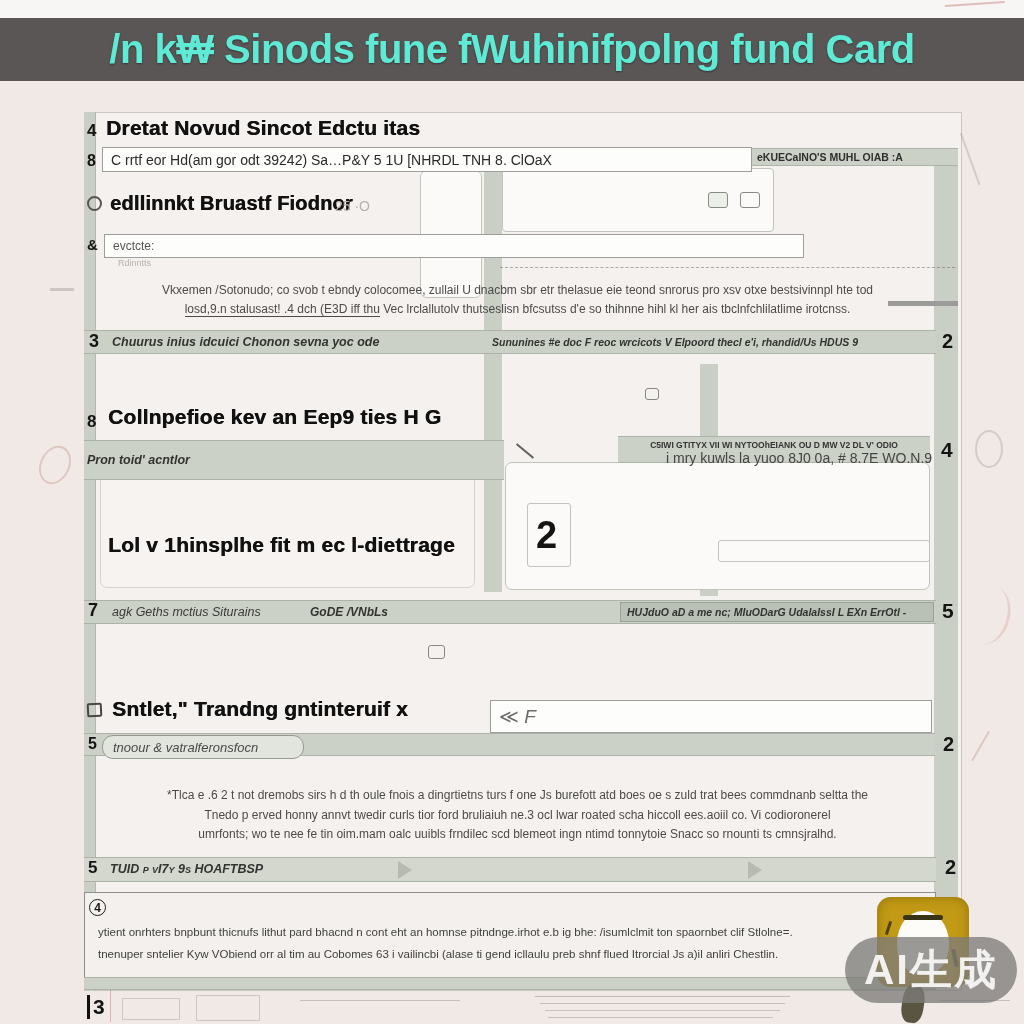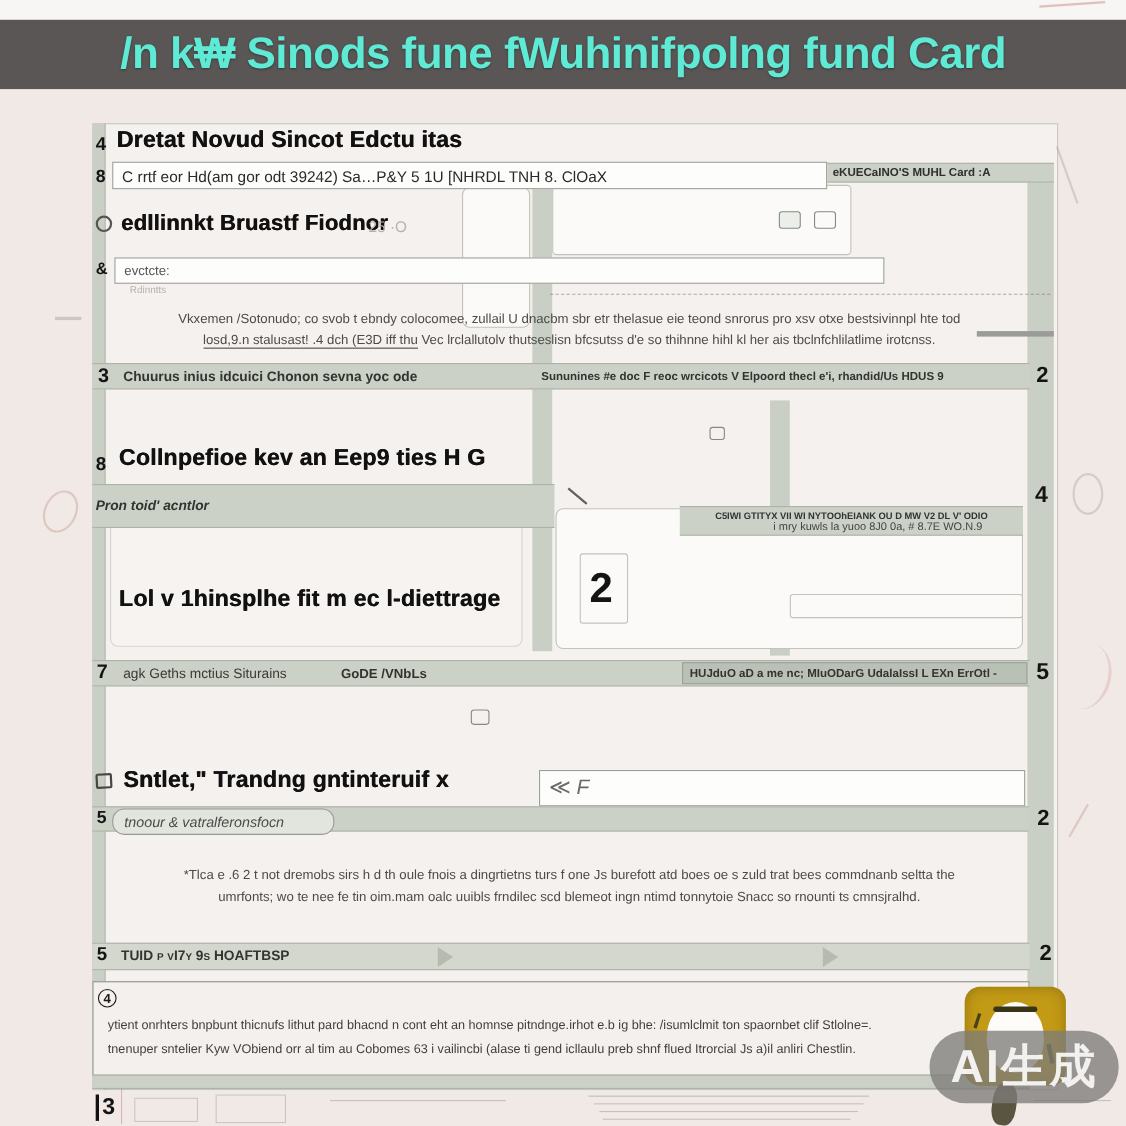--- a/index.html
+++ b/index.html
@@ -12,21 +12,21 @@
          text-shadow:0 1px 2px rgba(0,0,0,.4);white-space:nowrap;}
   .formpanel{background:#f5f1ee;border:1px solid #c9c5c0;}
   .vband{background:#c9cfc4;}
   .hband{background:#cbd1c7;border-top:1px solid #aeb3a8;border-bottom:1px solid #aeb3a8;}
   .panel{background:#fbfaf8;border:1px solid #c0c4bb;border-radius:7px;}
   .num{font-weight:bold;color:#141414;}
   .h1{font-weight:bold;color:#111;letter-spacing:.2px;text-shadow:.5px 0 0 currentColor;white-space:nowrap;}
   .field{background:#fdfdfc;border:1px solid #9e9e9a;display:flex;align-items:center;
          padding:0 8px;white-space:nowrap;overflow:hidden;}
   .smallcaps{font-size:11px;font-weight:bold;color:#2f2f2d;white-space:nowrap;}
-  .bartext{font-size:12.5px;font-weight:bold;color:#333330;white-space:nowrap;}
+  .bartext{font-size:12.5px;font-weight:bold;color:#333330;white-space:nowrap;font-style:italic;}
   .note{font-size:12px;color:#4c4b49;text-align:center;line-height:19px;}
   .ghost{color:#b8b1ab;}
   .sq{border:1.5px solid #868b82;border-radius:3px;background:transparent;}
   .sketch{opacity:.35;}
   .arrowbar{width:0;height:0;border-top:9px solid transparent;border-bottom:9px solid transparent;
             border-left:14px solid #b6bbb0;}
   .pill{background:#e2e5de;border:1px solid #959b8f;border-radius:11px;display:flex;
         align-items:center;padding:0 10px;}
   .wm{background:rgba(125,124,120,.78);border-radius:34px;display:flex;align-items:center;
       justify-content:center;}
@@ -58,21 +58,21 @@
   <div class="abs panel" style="left:718px;top:540px;width:212px;height:22px;border-radius:3px;"></div>
 
   <div class="abs num" style="left:87px;top:121px;font-size:17px;">4</div>
   <div class="abs h1" style="left:106px;top:116px;font-size:21px;">Dretat Novud Sincot Edctu itas</div>
 
   <div class="abs num" style="left:87px;top:152px;font-size:16px;">8</div>
   <div class="abs field" style="left:102px;top:147px;width:650px;height:25px;font-size:14px;color:#2a2a28;">
     <span>C rrtf eor Hd(am gor odt 39242) Sa…P&amp;Y 5 1U [NHRDL TNH 8. ClOaX</span>
   </div>
   <div class="abs hband" style="left:752px;top:148px;width:206px;height:18px;display:flex;align-items:center;padding:0 5px;">
-    <span class="smallcaps" style="font-size:10.5px;">eKUECaINO'S MUHL Card :A</span>
+    <span class="smallcaps" style="font-size:10.5px;">eKUECaINO'S MUHL OlAB :A</span>
   </div>
 
   <div class="abs" style="left:87px;top:196px;width:15px;height:15px;border:2px solid #555;border-radius:50%;"></div>
   <div class="abs h1" style="left:110px;top:192px;font-size:20px;">edllinnkt Bruastf Fiodnor</div>
   <div class="abs ghost" style="left:335px;top:198px;font-size:14px;">25 ·O</div>
   <div class="abs sq" style="left:708px;top:192px;width:20px;height:16px;background:#eceee9;"></div>
   <div class="abs sq" style="left:740px;top:192px;width:20px;height:16px;"></div>
 
   <div class="abs num" style="left:87px;top:236px;font-size:15px;">&amp;</div>
   <div class="abs field" style="left:104px;top:234px;width:700px;height:24px;font-size:12px;color:#555;">
@@ -94,23 +94,23 @@
   <div class="abs num" style="left:942px;top:330px;font-size:20px;">2</div>
 
   <div class="abs sq" style="left:645px;top:388px;width:14px;height:12px;"></div>
 
   <div class="abs num" style="left:87px;top:412px;font-size:17px;">8</div>
   <div class="abs h1" style="left:108px;top:405px;font-size:21px;">Collnpefioe kev an Eep9 ties H  G</div>
 
   <div class="abs hband" style="left:84px;top:440px;width:420px;height:40px;display:flex;align-items:center;">
     <span class="bartext" style="font-style:italic;margin-left:3px;">Pron toid' acntlor</span>
   </div>
-  <div class="abs hband" style="left:618px;top:460px;width:312px;height:27px;text-align:center;padding-top:3px;">
+  <div class="abs hband" style="left:618px;top:436px;width:312px;height:27px;text-align:center;padding-top:3px;">
     <div style="font-size:8.5px;font-weight:bold;color:#333;white-space:nowrap;">C5IWI GTITYX VII  WI NYTOOhEIANK OU D MW V2 DL V' ODIO</div>
-    <div style="font-size:10px;color:#444;white-space:nowrap;padding-left:48px;">i  mry kuwls    la yuoo 8J0 0a, # 8.7E WO.N.9</div>
+    <div style="font-size:14px;color:#444;white-space:nowrap;padding-left:48px;">i  mry kuwls    la yuoo 8J0 0a, # 8.7E WO.N.9</div>
   </div>
   <div class="abs num" style="left:941px;top:438px;font-size:21px;">4</div>
 
   <div class="abs sketch" style="left:514px;top:450px;width:22px;height:0;border-top:2px solid #222;transform:rotate(40deg);opacity:.7;"></div>
   <div class="abs h1" style="left:108px;top:533px;font-size:21px;">Lol v 1hinsplhe fit m ec l-diettrage</div>
   <div class="abs panel" style="left:527px;top:503px;width:44px;height:64px;border-radius:3px;"></div>
   <div class="abs num" style="left:536px;top:514px;font-size:38px;">2</div>
 
   <div class="abs hband" style="left:84px;top:600px;width:852px;height:24px;"></div>
   <div class="abs num" style="left:88px;top:600px;font-size:18px;">7</div>
@@ -130,20 +130,21 @@
   </div>
   <div class="abs hband" style="left:84px;top:733px;width:851px;height:23px;"></div>
   <div class="abs num" style="left:88px;top:735px;font-size:16px;">5</div>
   <div class="abs pill" style="left:102px;top:735px;width:202px;height:24px;">
     <span style="font-size:13px;font-style:italic;color:#4a4a48;white-space:nowrap;">tnoour &amp; vatralferonsfocn</span>
   </div>
   <div class="abs num" style="left:943px;top:733px;font-size:20px;">2</div>
 
   <div class="abs note" style="left:95px;top:786px;width:845px;line-height:19.5px;">
     <div>*Tlca e .6 2 t not dremobs sirs h d th oule fnois a dingrtietns turs f one Js burefott atd boes oe s zuld trat bees commdnanb seltta the</div>
+    <div>Tnedo p erved honny annvt twedir curls tior ford bruliaiuh ne.3 ocl lwar roated scha hiccoll ees.aoiil co. Vi codioronerel</div>
     <div>umrfonts; wo te nee fe tin oim.mam oalc uuibls frndilec scd blemeot ingn ntimd tonnytoie Snacc so rnounti ts cmnsjralhd.</div>
   </div>
 
   <div class="abs hband" style="left:84px;top:857px;width:852px;height:25px;background:#d3d7ce;"></div>
   <div class="abs num" style="left:88px;top:858px;font-size:17px;">5</div>
   <div class="abs bartext" style="left:110px;top:862px;font-variant:small-caps;">TUID p  vI7y 9s HOAFTBSP</div>
   <div class="abs arrowbar" style="left:398px;top:861px;"></div>
   <div class="abs arrowbar" style="left:748px;top:861px;"></div>
   <div class="abs num" style="left:945px;top:856px;font-size:20px;">2</div>
 

